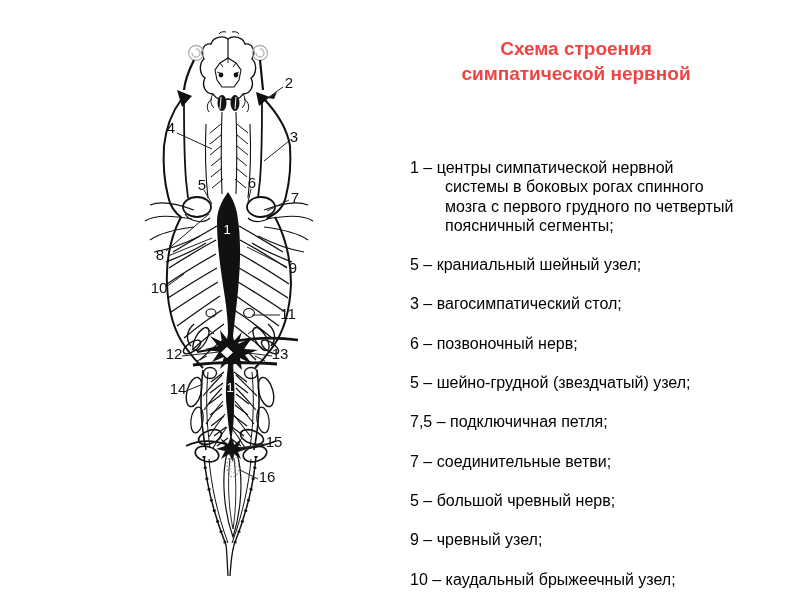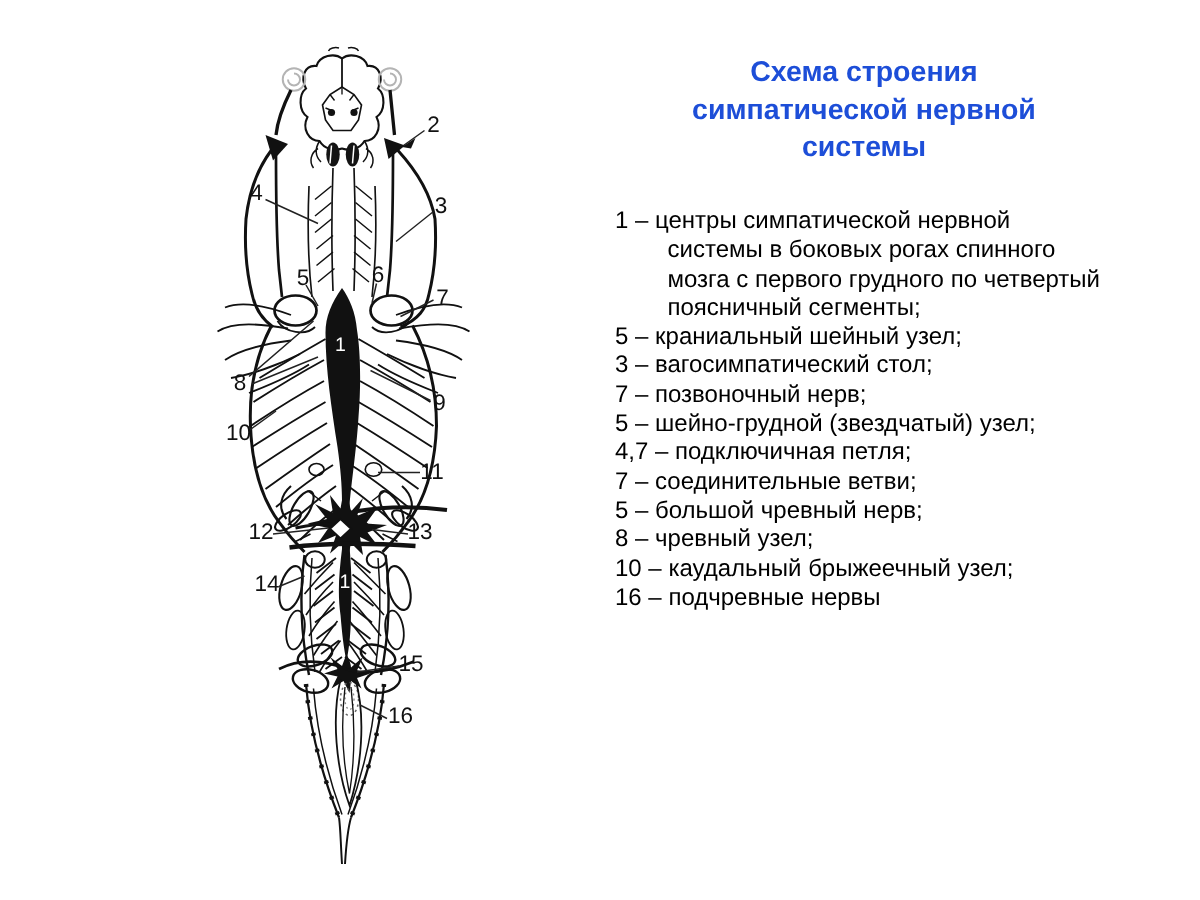--- a/index.html
+++ b/index.html
@@ -3,45 +3,44 @@
 <meta charset="utf-8">
 <style>
   html,body{margin:0;padding:0;background:#fff;}
   .slide{position:relative;width:800px;height:600px;background:#ffffff;overflow:hidden;
          font-family:"Liberation Sans",sans-serif;}
   .title{position:absolute;left:420px;top:36px;width:312px;text-align:center;
          font-weight:bold;font-size:19px;line-height:25px;}
   .title span{display:block;}
   .legend{position:absolute;left:410px;top:138px;width:330px;font-size:16px;
           line-height:19.3px;color:#000;}
-  .legend-item{padding-left:35px;text-indent:-35px;}
+  .legend-item{padding-left:35px;text-indent:-35px;margin-top:20px;}
   svg text{font-family:"Liberation Sans",sans-serif;}
   .ink{stroke:#111;fill:none;}
 </style>
 </head>
 <body>
 
 <div class="slide">
 
-  <div class="title" style="color: #1d4ed8;">
+  <div class="title" style="color: #ef4444;">
     <span>Схема строения</span>
     <span>симпатической нервной</span>
-    <span>системы</span>
   </div>
 
   <div class="legend">
       <div class="legend-item">1 – центры симпатической нервной системы в боковых рогах спинного мозга с первого грудного по четвертый поясничный сегменты;</div>
       <div class="legend-item">5 – краниальный шейный узел;</div>
       <div class="legend-item">3 – вагосимпатический стол;</div>
-      <div class="legend-item">7 – позвоночный нерв;</div>
+      <div class="legend-item">6 – позвоночный нерв;</div>
       <div class="legend-item">5 – шейно-грудной (звездчатый) узел;</div>
-      <div class="legend-item">4,7 – подключичная петля;</div>
+      <div class="legend-item">7,5 – подключичная петля;</div>
       <div class="legend-item">7 – соединительные ветви;</div>
       <div class="legend-item">5 – большой чревный нерв;</div>
-      <div class="legend-item">8 – чревный узел;</div>
+      <div class="legend-item">9 – чревный узел;</div>
       <div class="legend-item">10 – каудальный брыжеечный узел;</div>
       <div class="legend-item">16 – подчревные нервы</div>
     </div>
 
   <svg style="position:absolute;left:0;top:0;" width="800" height="600" viewBox="0 0 800 600">
 
     <g>
       <path class="ink" stroke-width="1" d="M219,34 a5,3 0 0,1 7,-2 M232,32 a5,3 0 0,1 7,2"></path>
       <path d="M228,39 C223,35 213,37 211,44 C203,43 200,52 204,59 C199,63 199,74 205,78 C201,86 206,94 213,94 C216,99 222,101 228,99 C234,101 240,99 243,94 C250,94 255,86 251,78 C257,74 257,63 252,59 C256,52 253,43 245,44 C243,37 233,35 228,39 Z" fill="#fff" stroke="#111" stroke-width="1.4"></path>
       <path class="ink" stroke-width="1.2" d="M228,39 L228,58"></path>

